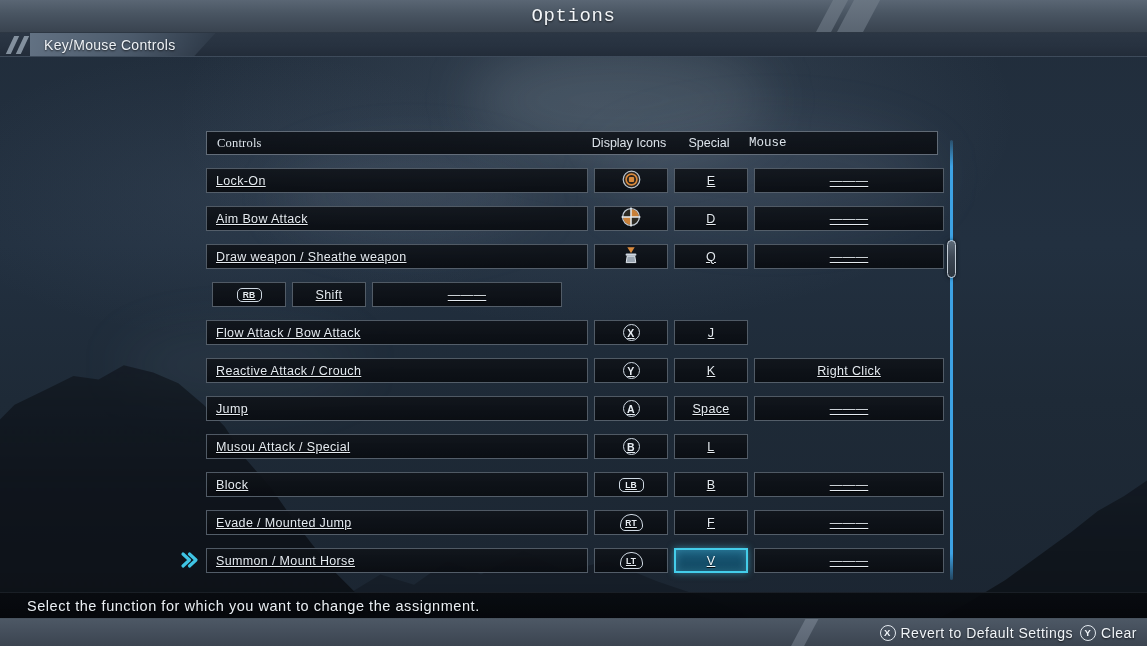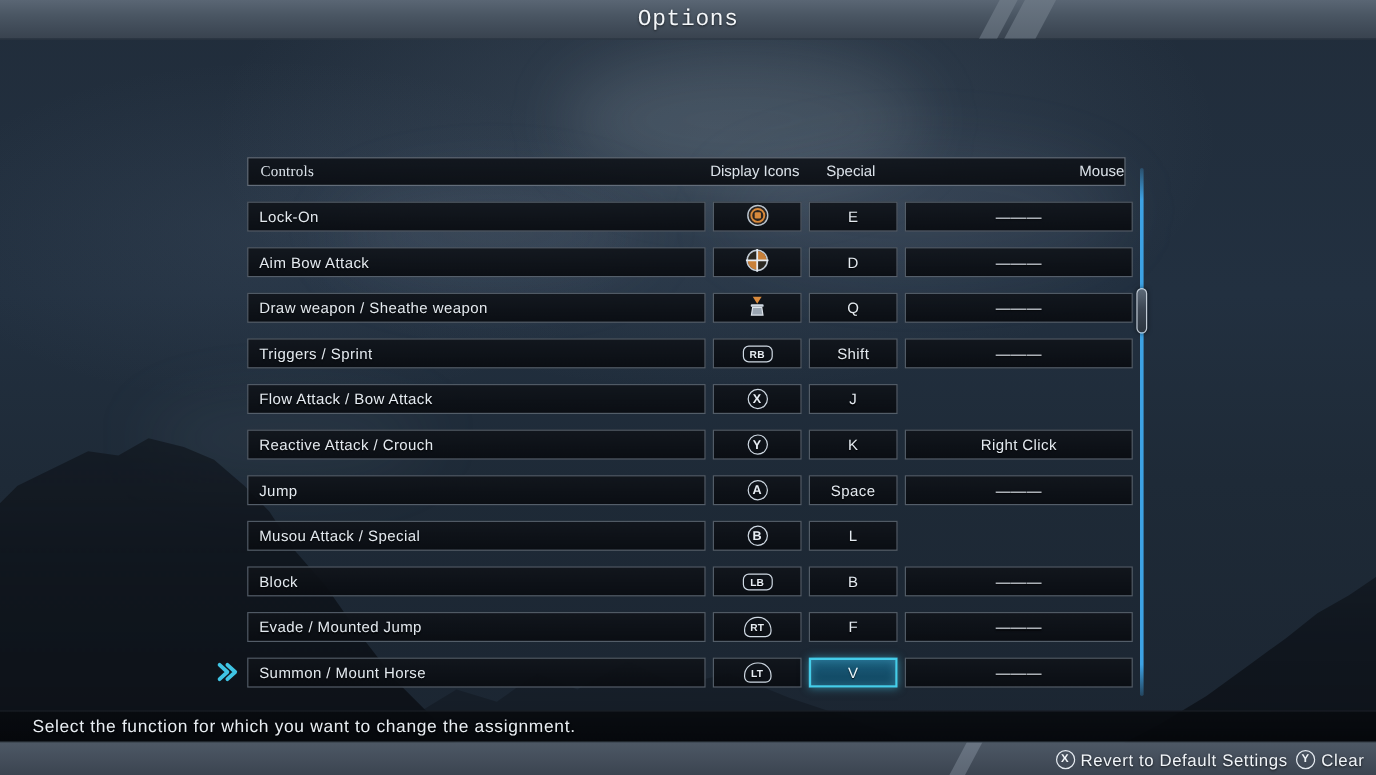--- a/index.html
+++ b/index.html
@@ -97,35 +97,36 @@
   .col-head {
     height: 24px;
     background: linear-gradient(180deg, rgba(14,18,24,.88), rgba(10,13,18,.92));
     border: 1px solid rgba(165,180,196,.55);
     display: flex; align-items: center;
     color: #dce3ea; font-size: 12.5px;
   }
   .hd-controls { flex: 0 0 382px; padding-left: 10px; letter-spacing: .2px; font-family: Liberation Serif, serif; }
   .hd-icons    { flex: 0 0 80px;  text-align: center; }
   .hd-key      { flex: 0 0 80px;  text-align: center; }
-  .hd-mouse    { flex: 1;         text-align: right; }
+  .hd-mouse    { flex: 1;         text-align: left; font-family: Liberation Mono, monospace; }
 
   .row {
     position: relative;
     display: flex; align-items: center;
     height: 25px; margin-top: 13px;
   }
   .cell {
     height: 25px;
     background: linear-gradient(180deg, rgba(16,20,26,.90) 0%, rgba(9,12,17,.94) 100%);
     border: 1px solid rgba(150,166,182,.50);
     display: flex; align-items: center;
     color: #e4eaf0; font-size: 12.5px;
     letter-spacing: .35px;
     text-shadow: 0 1px 1px rgba(0,0,0,.8);
+    text-decoration: underline;
   }
   .c-name  { flex: 0 0 382px; padding-left: 9px; }
   .c-icon  { flex: 0 0 74px;  margin-left: 6px; justify-content: center; }
   .c-key   { flex: 0 0 74px;  margin-left: 6px; justify-content: center; }
   .c-mouse { flex: 0 0 190px; margin-left: 6px; justify-content: center; }
 
   .cell.selected {
     background: linear-gradient(180deg, #1a5f7e 0%, #15506c 50%, #10465f 100%);
     border: 2px solid #44cdea;
     box-shadow: 0 0 7px rgba(70,200,232,.55), inset 0 0 8px rgba(120,220,250,.28);
@@ -237,20 +238,25 @@
   <div class="mtn-mid"></div>
   <div class="mtn-right"></div>
   <div class="mtn-left"></div>
 
   <div id="titlebar">
     <div class="slash-deco" style="left:824px;"></div>
     <div class="slash-deco" style="left:845px;width:26px;"></div>
     <div id="title-text">Options</div>
   </div>
 
+  <div id="tabbar">
+    <div class="tick" style="left:10px;"></div>
+    <div class="tick" style="left:20px;"></div>
+    <div id="tab-key-mouse">Key/Mouse Controls</div>
+  </div>
 
   <div id="table">
     <div class="col-head">
       <div class="hd-controls">Controls</div>
       <div class="hd-icons">Display Icons</div>
       <div class="hd-key">Special</div>
       <div class="hd-mouse">Mouse</div>
     </div>
     <div id="rows-container">
         <div class="row">
@@ -285,21 +291,20 @@
             <span class="glyph"><svg width="20" height="20" viewBox="0 0 20 20">
                 <path d="M6.3 2.2 L13.7 2.2 L10 8.2 Z" fill="#d98a3c"></path>
                 <rect x="4.6" y="8.6" width="10.8" height="2.1" rx="1" fill="#cfd8e2"></rect>
                 <path d="M6.2 11.1 L13.8 11.1 L14.8 17.6 L5.2 17.6 Z" fill="#9ba6b2" stroke="#dde4eb" stroke-width="1"></path>
               </svg></span>
           </div>
           <div class="cell c-key">Q</div>
           <div class="cell c-mouse">———</div>
         </div>
         <div class="row">
-          <div class="cell c-name">Triggers / Sprint</div>
           <div class="cell c-icon">
             <span class="glyph">
               <span class="btn-bumper">RB</span>
             </span>
           </div>
           <div class="cell c-key">Shift</div>
           <div class="cell c-mouse">———</div>
         </div>
         <div class="row">
           <div class="cell c-name">Flow Attack / Bow Attack</div>

